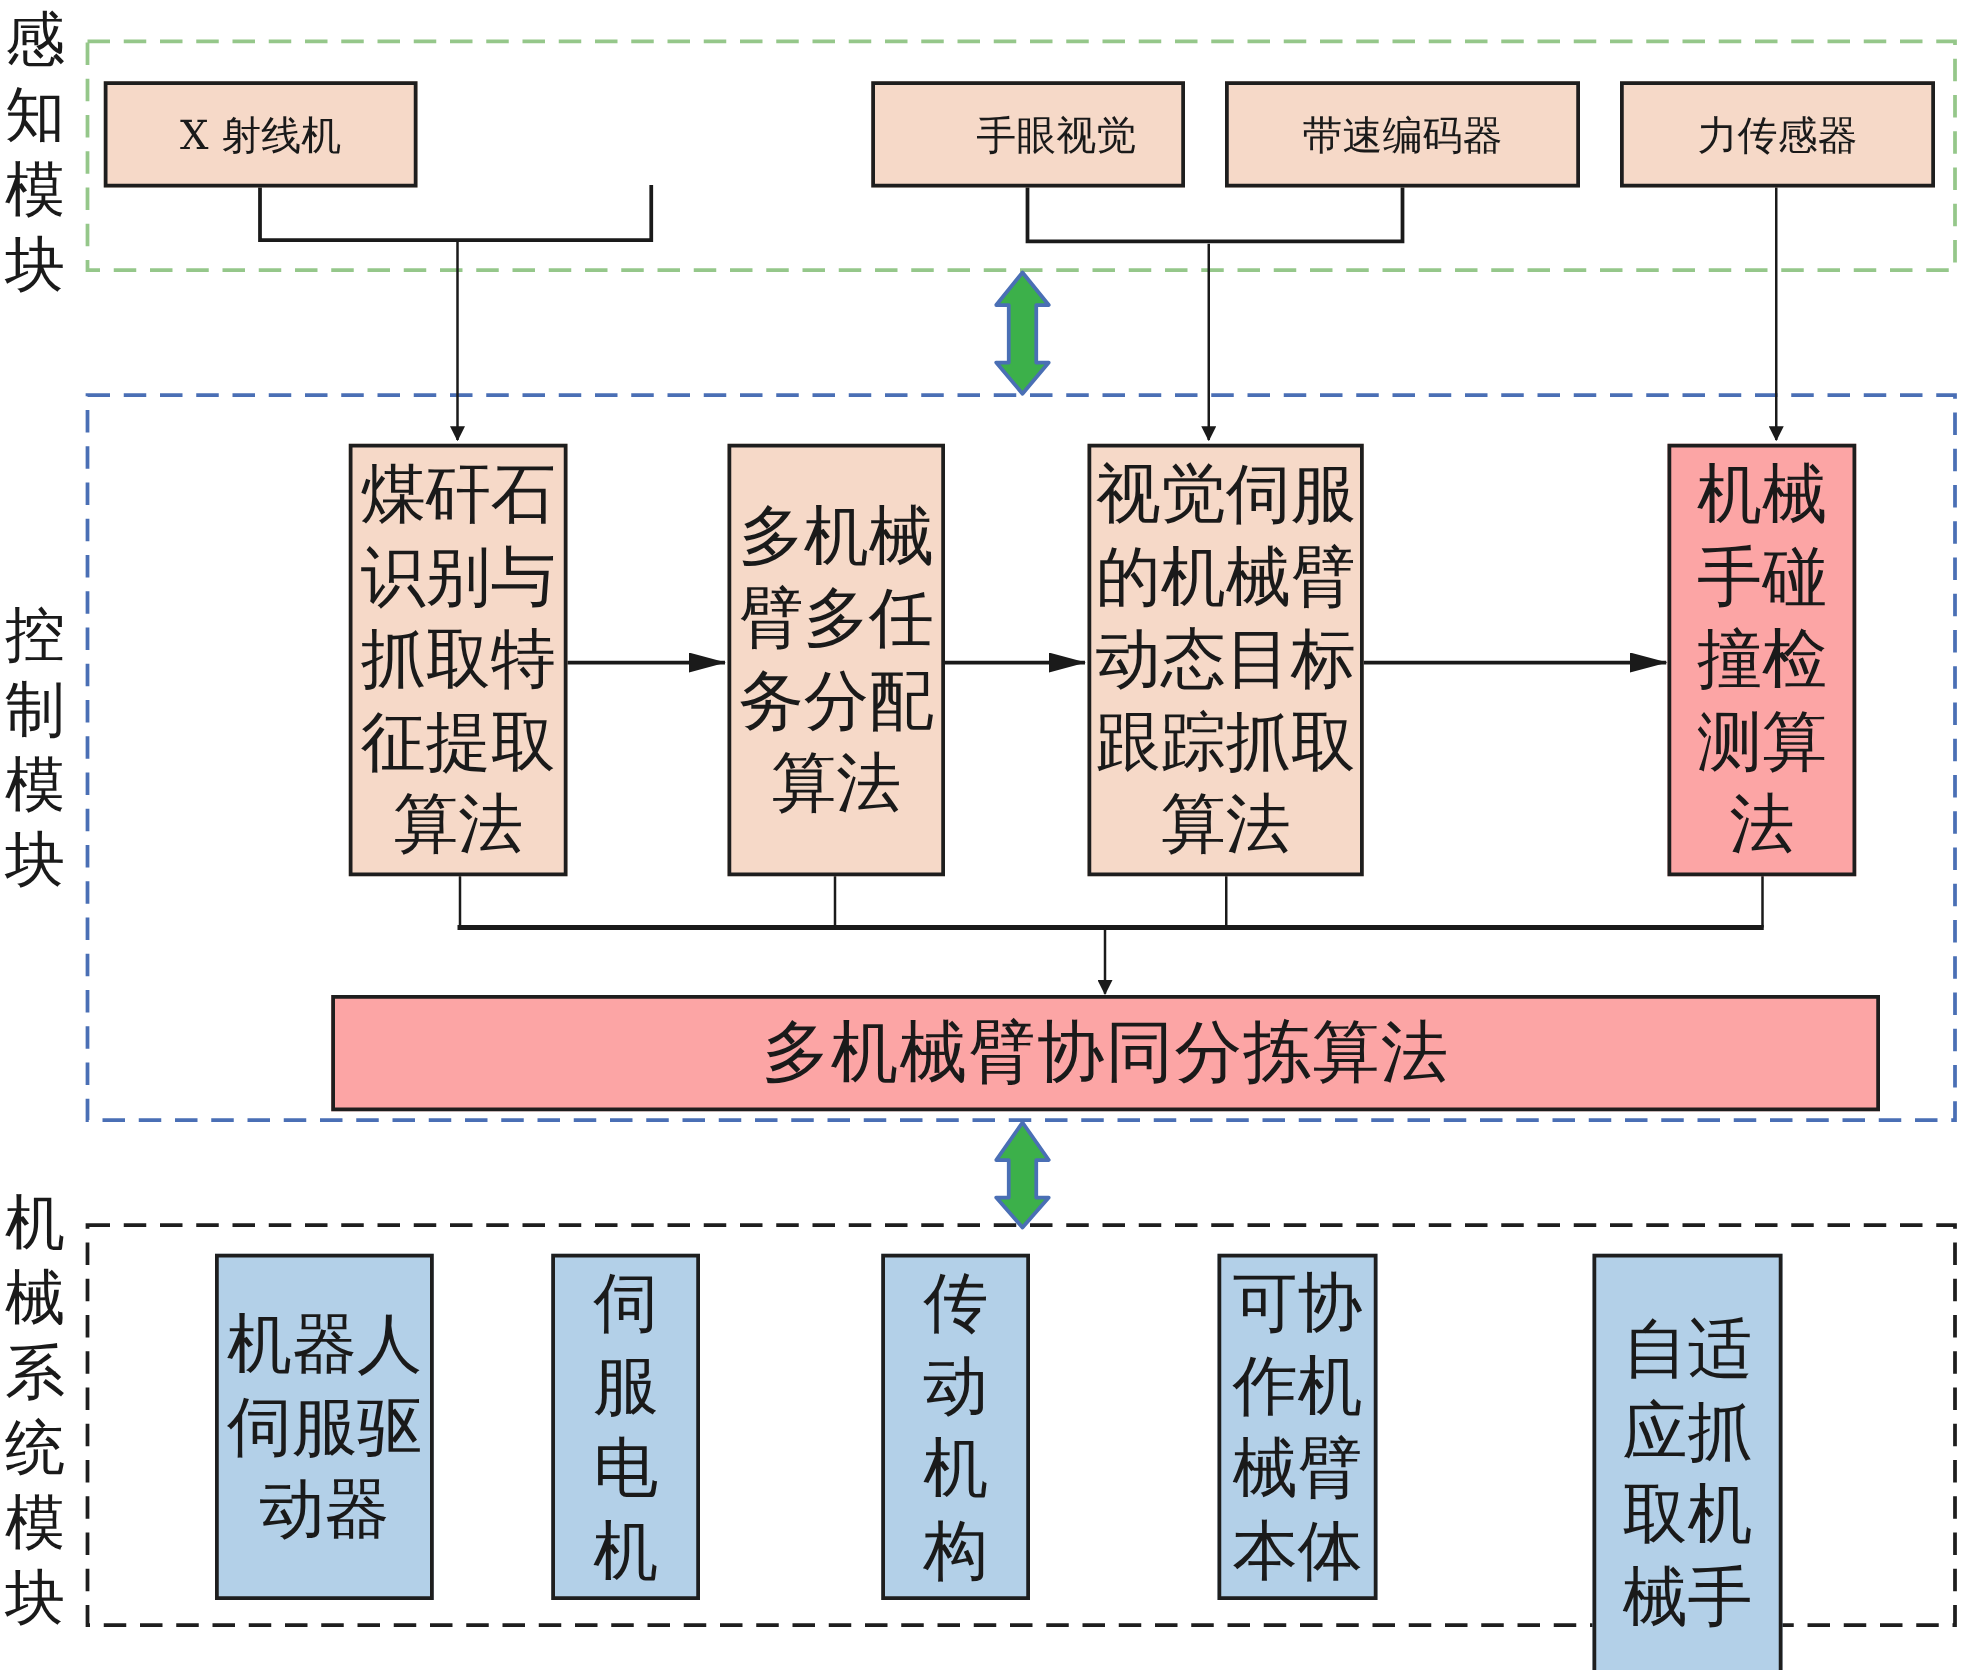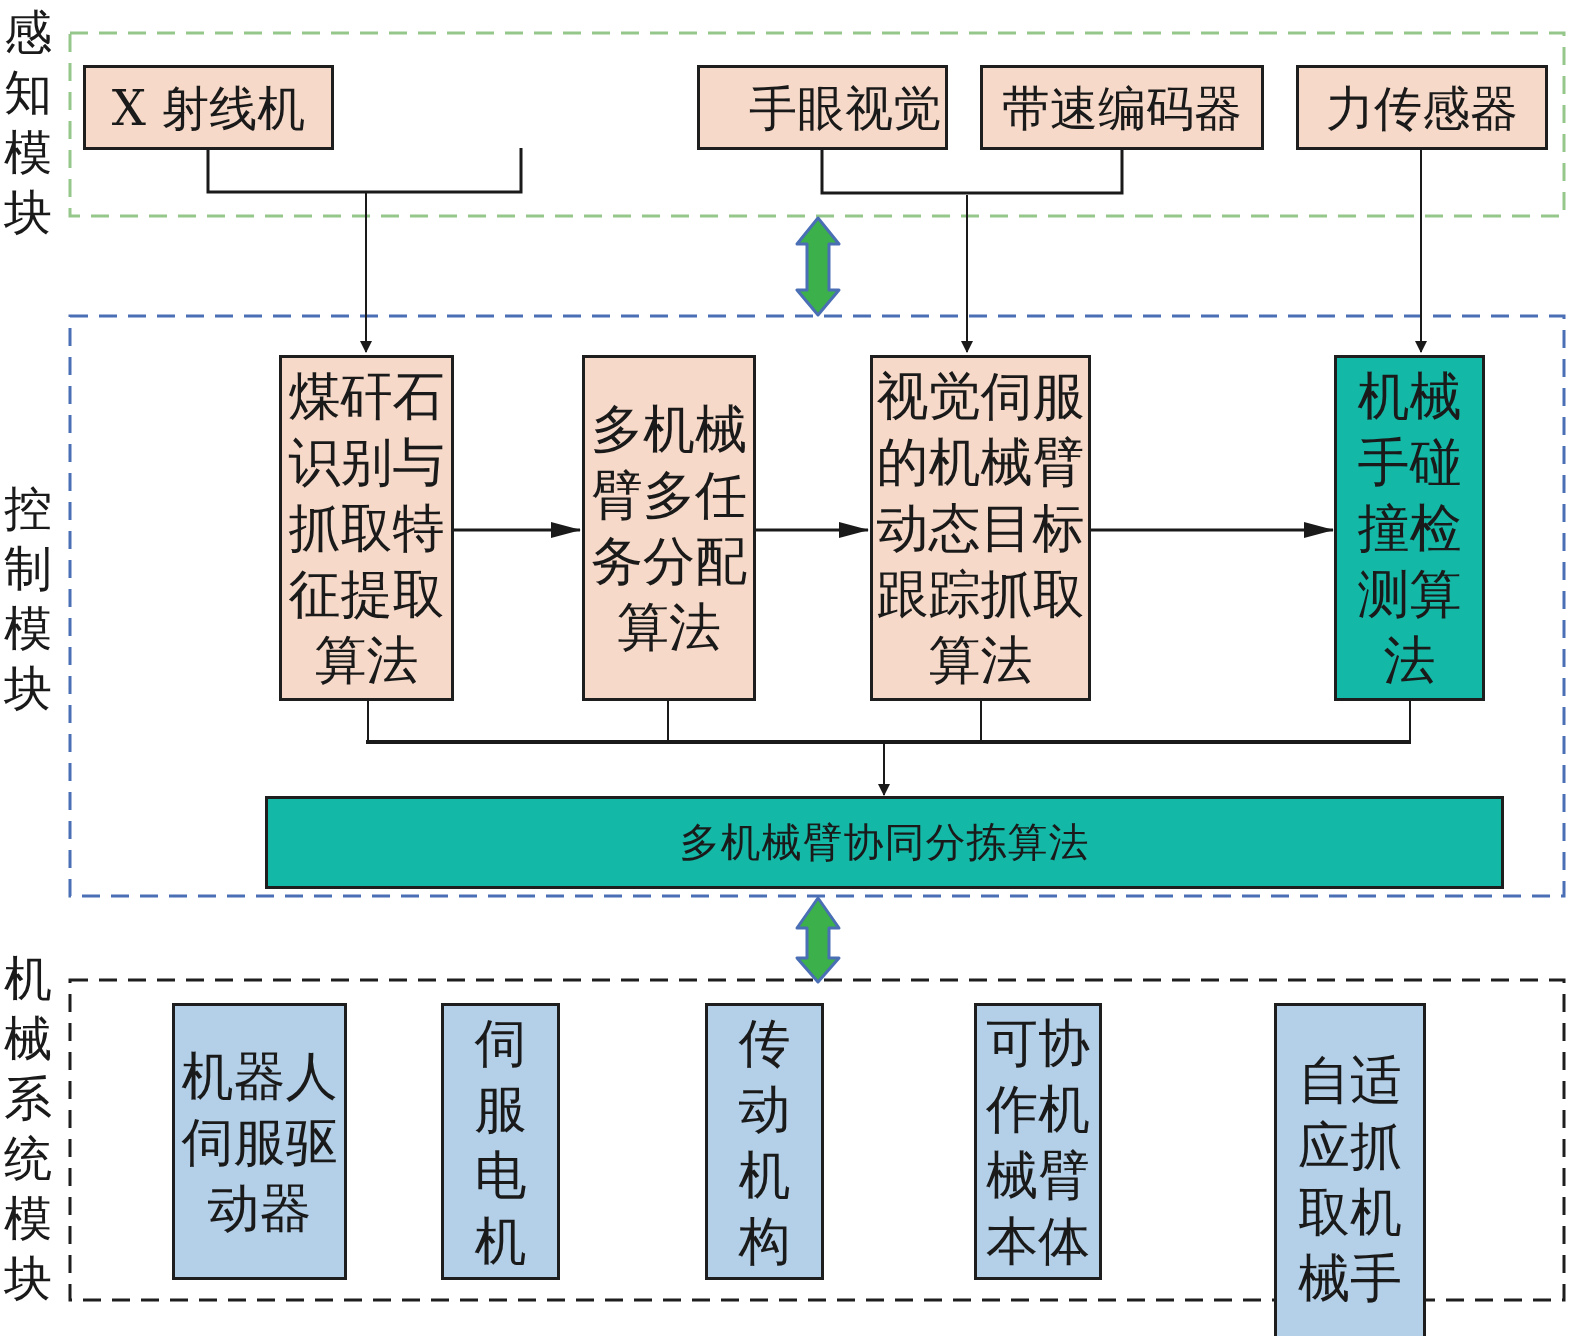--- a/index.html
+++ b/index.html
@@ -2,26 +2,26 @@
 <html><head>
 <meta charset="utf-8">
 <style>
   html, body { margin: 0; padding: 0; background: #ffffff; }
   body { width: 1575px; height: 1336px; position: relative; overflow: hidden;
          font-family: "DejaVu Serif", "Liberation Serif", serif; color: #1a1a1a; }
   #canvas { position: absolute; left: 0; top: 0; width: 1575px; height: 1336px; }
   .box { position: absolute; box-sizing: border-box; border: 3px solid #1e1e1e;
          display: flex; align-items: center; justify-content: center; text-align: center; }
   .pink { background: #f6d9c8; }
-  .gold { background: #14b8a6; }
+  .gold { background: #fca5a5; }
   .blue { background: #b3d0e8; }
-  .sensor { font-size: 48px; line-height: 1; white-space: nowrap; }
+  .sensor { font-size: 32px; line-height: 1; white-space: nowrap; }
   .vtext { white-space: pre-line; font-size: 52px; line-height: 66px; }
   .btext { white-space: pre-line; font-size: 52px; line-height: 66px; }
-  .wide { font-size: 40px; letter-spacing: 1px; }
+  .wide { font-size: 54px; letter-spacing: 1px; }
   .side-label { position: absolute; left: 0; width: 56px; font-size: 48px; line-height: 60px;
                 white-space: pre-line; text-align: center; }
   #lines { position: absolute; left: 0; top: 0; }
 </style>
 </head>
 <body>
 
 <div id="canvas">
 
   <div class="side-label" style="top:2px;">感

